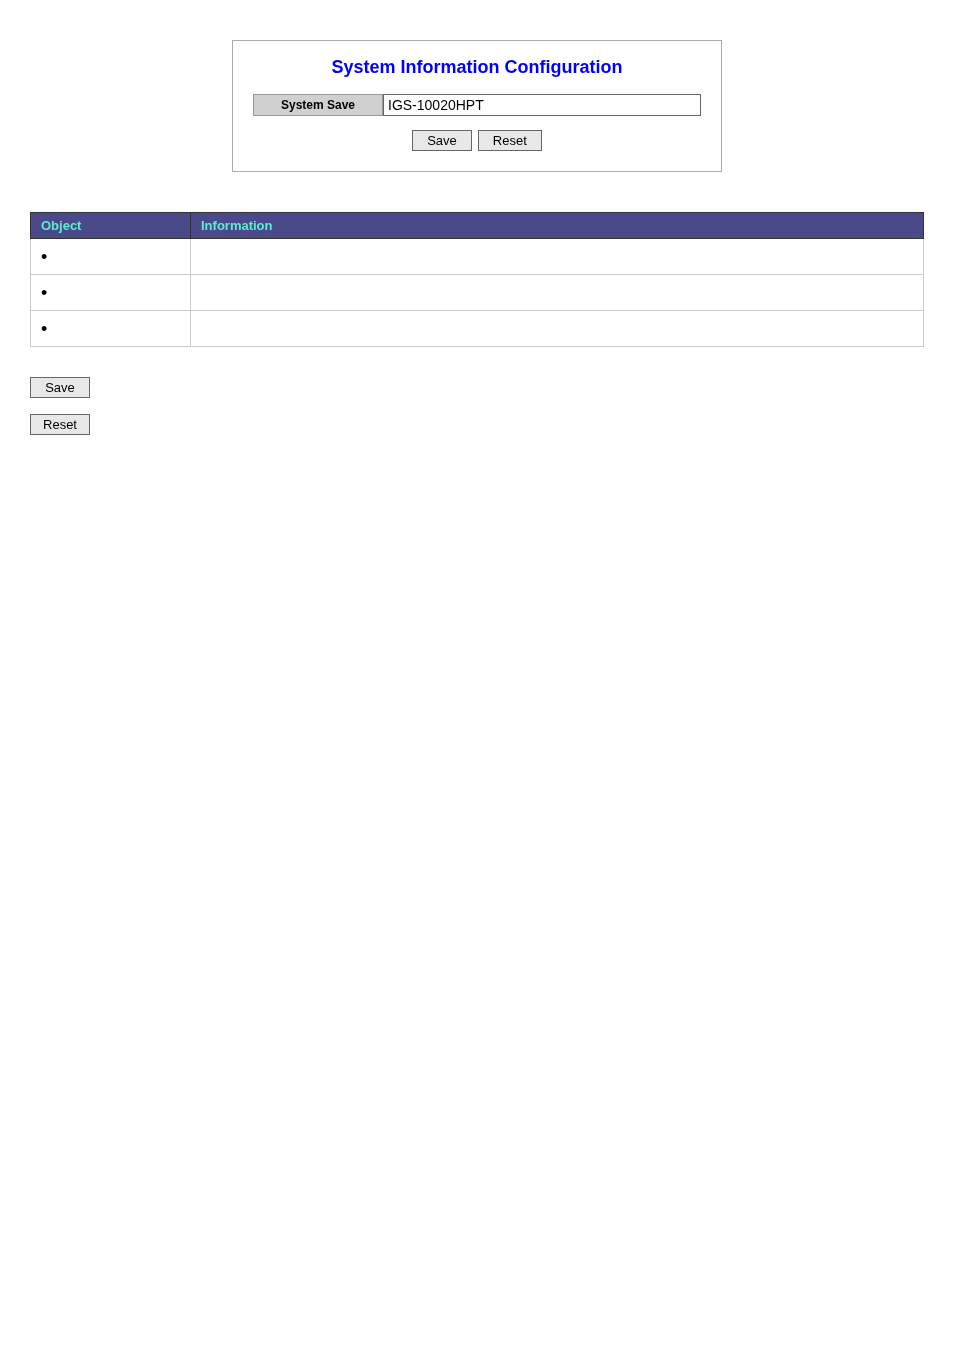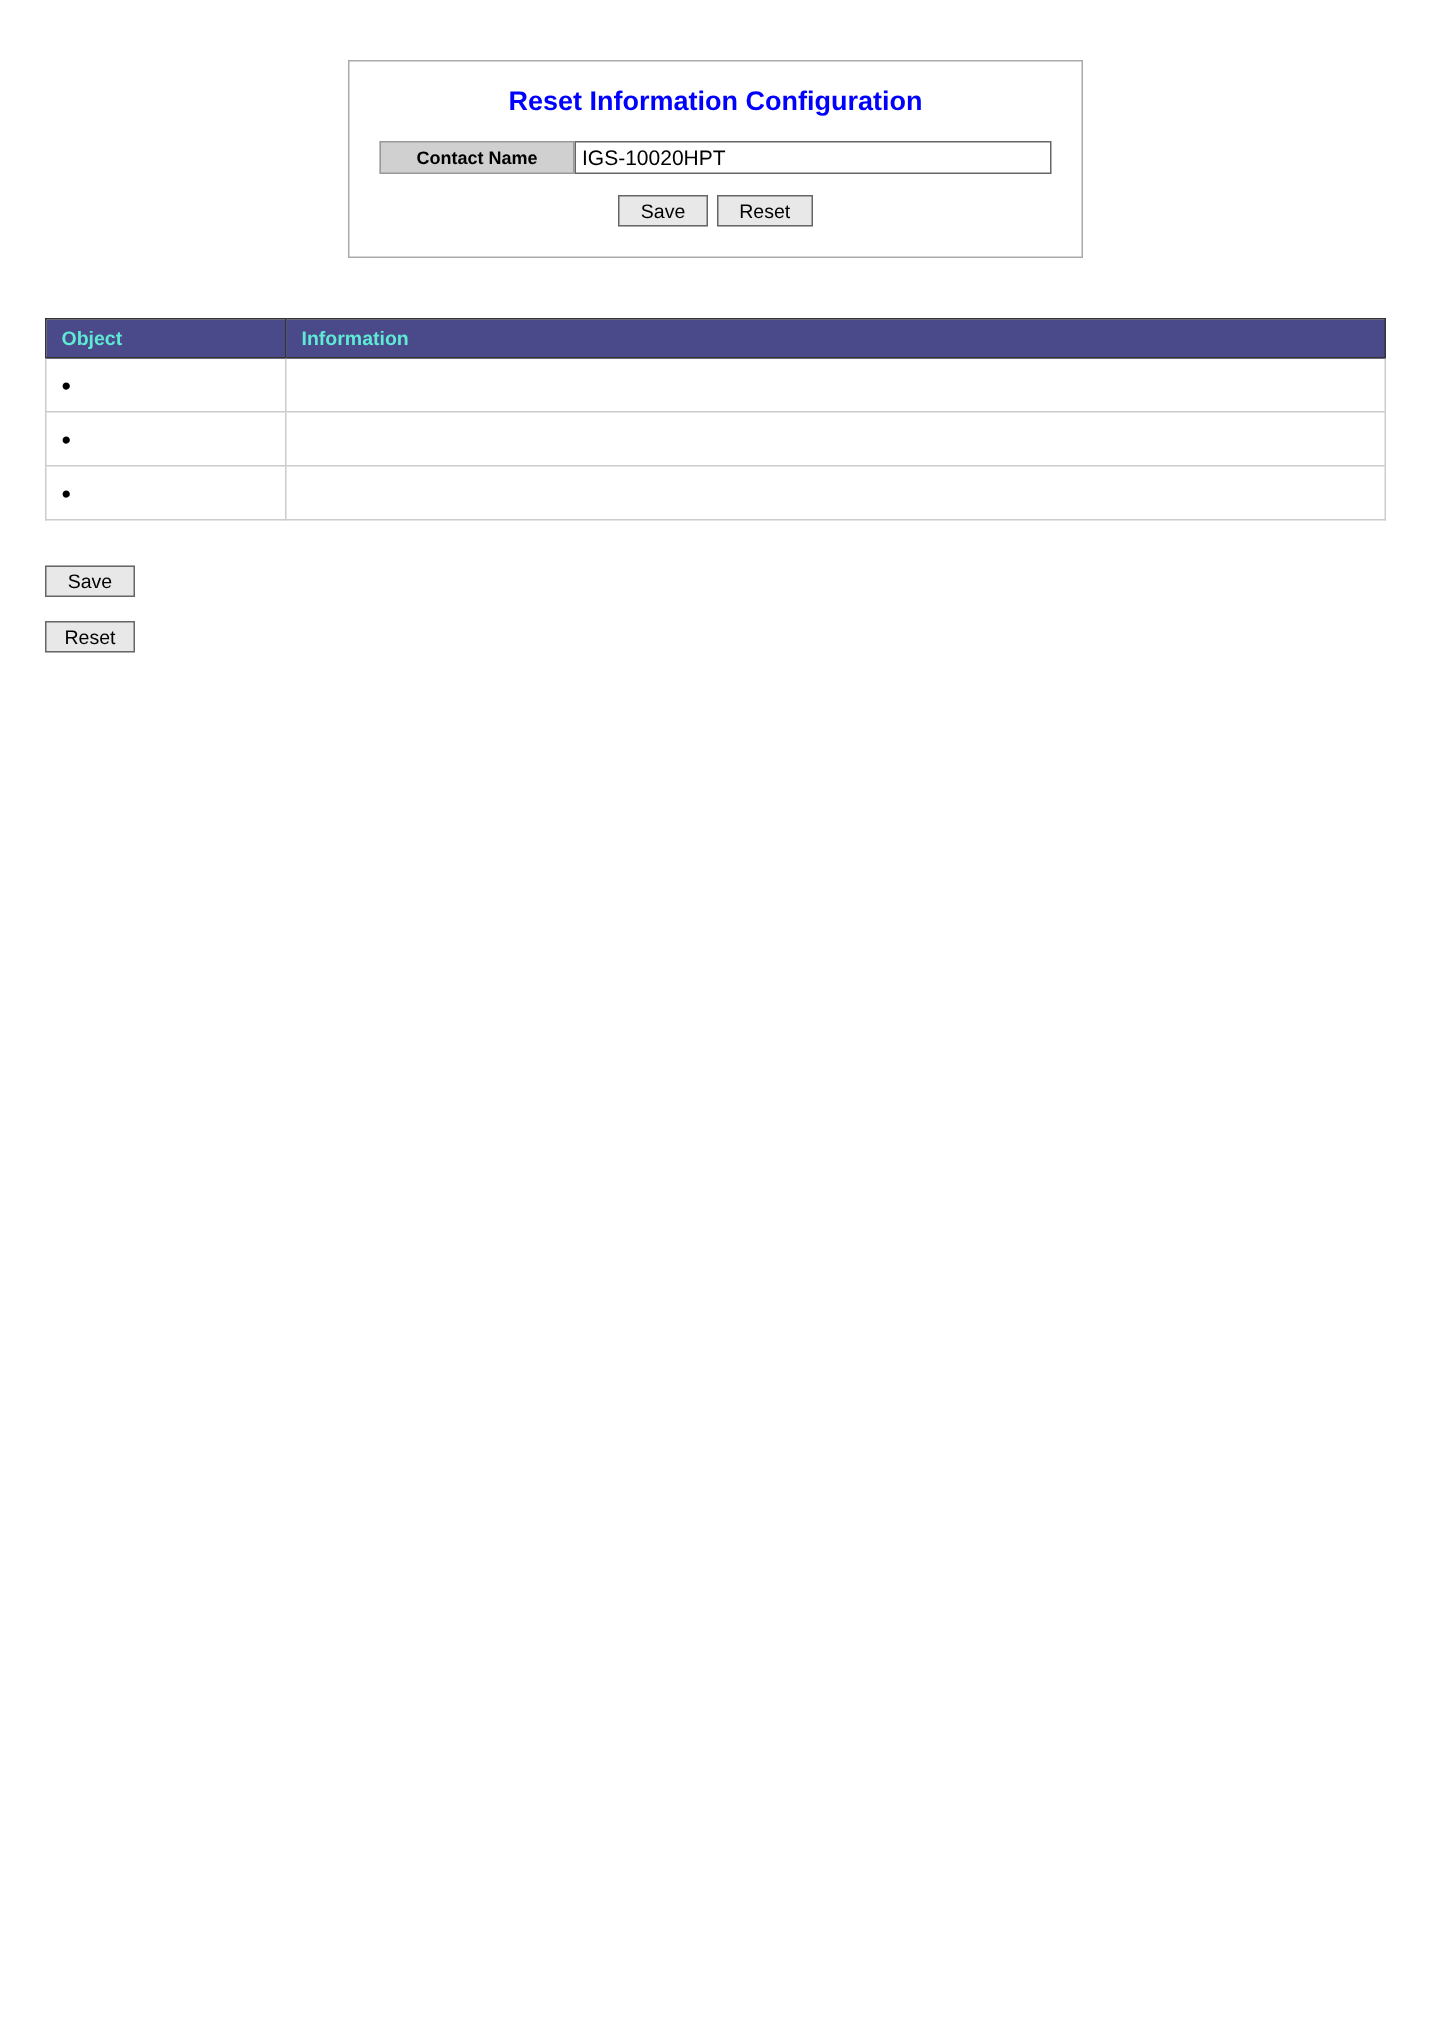--- a/index.html
+++ b/index.html
@@ -116,27 +116,27 @@
       cursor: pointer;
       margin-bottom: 16px;
       width: 60px;
       text-align: center;
     }
   </style>
 </head>
 <body>
 
 <div class="config-card">
-  <div class="config-card-title">Reset Information Configuration</div>
+  <div class="config-card-title">System Information Configuration</div>
 
   <div class="config-form">
 
 
     <div class="config-row">
-      <div class="config-label">Contact Name</div>
+      <div class="config-label">System Save</div>
       <input class="config-input" type="text" value="IGS-10020HPT" style="">
     </div>
 
 
     <div class="config-buttons">
       <button class="btn">Save</button>
       <button class="btn">Reset</button>
     </div>
   </div>
 </div>

